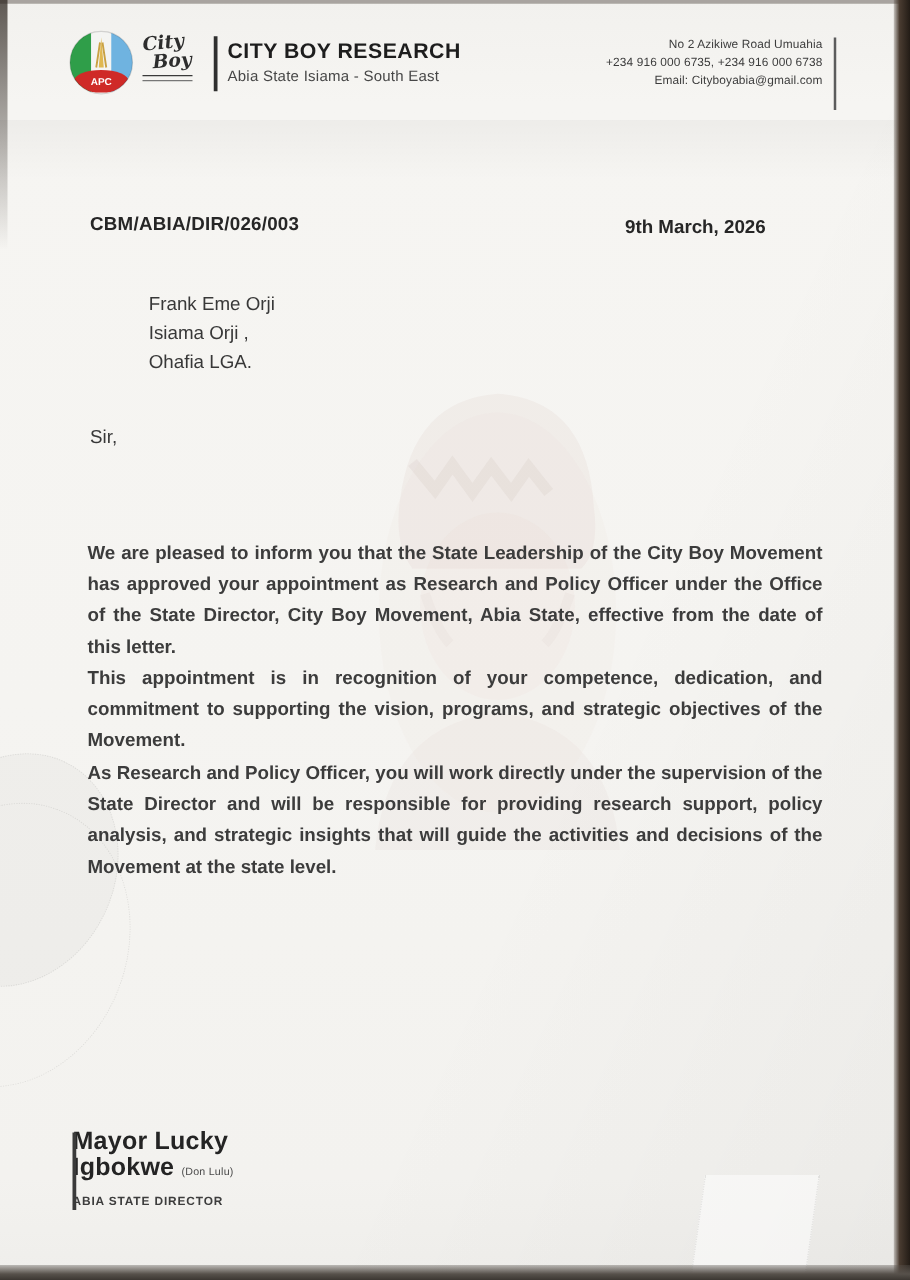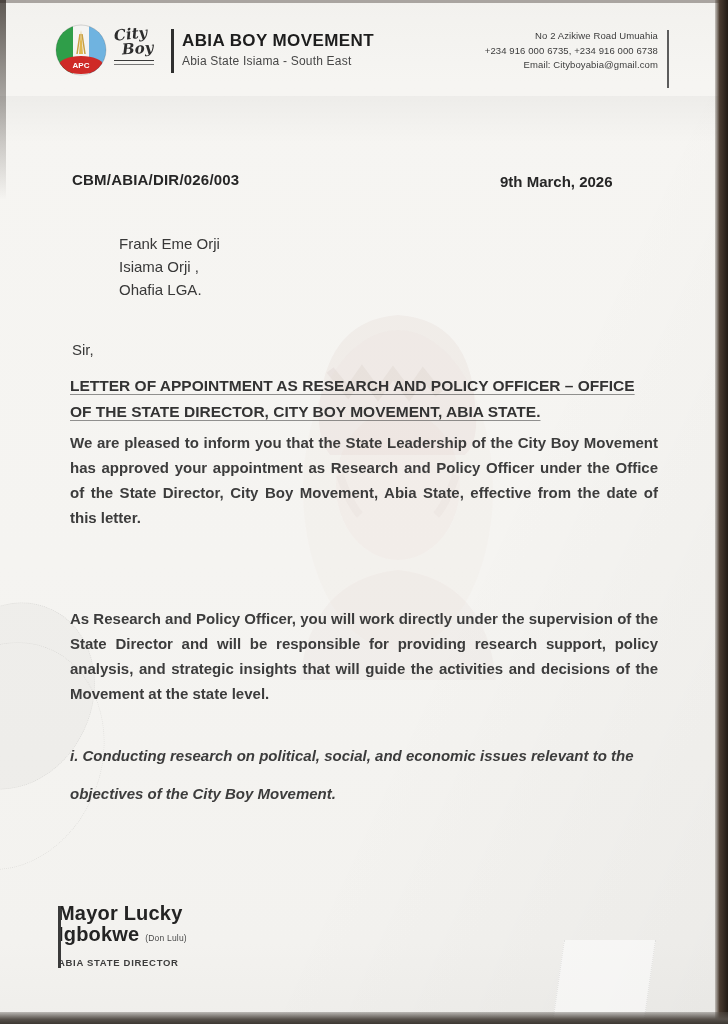--- a/index.html
+++ b/index.html
@@ -108,21 +108,21 @@
 
   <div class="script-logo">
     <span class="l1">City</span>
     <span class="l2">Boy</span>
     <span class="tiny"></span>
   </div>
 
   <div class="hdr-divider"></div>
 
   <div class="org-block">
-    <div class="org-name">ABIA BOY MOVEMENT</div>
+    <div class="org-name">CITY BOY RESEARCH</div>
     <div class="org-sub">Abia State Isiama - South East</div>
   </div>
 
   <div class="contact">
     <div>No 2 Azikiwe Road Umuahia</div>
     <div>+234 916 000 6735, +234 916 000 6738</div>
     <div>Email: Cityboyabia@gmail.com</div>
   </div>
   <div class="contact-divider"></div>
 
@@ -130,26 +130,25 @@
   <div class="date">9th March, 2026</div>
 
   <div class="recipient">
     <div>Frank Eme Orji</div>
     <div>Isiama Orji ,</div>
     <div>Ohafia LGA.</div>
   </div>
 
   <div class="salutation">Sir,</div>
 
-  <div class="subject">LETTER OF APPOINTMENT AS RESEARCH AND POLICY OFFICER – OFFICE OF THE STATE DIRECTOR, CITY BOY MOVEMENT, ABIA STATE.</div>
 
   <div class="para p1">We are pleased to inform you that the State Leadership of the City Boy Movement has approved your appointment as Research and Policy Officer under the Office of the State Director, City Boy Movement, Abia State, effective from the date of this letter.</div>
+  <div class="para p2">This appointment is in recognition of your competence, dedication, and commitment to supporting the vision, programs, and strategic objectives of the Movement.</div>
   <div class="para p3">As Research and Policy Officer, you will work directly under the supervision of the State Director and will be responsible for providing research support, policy analysis, and strategic insights that will guide the activities and decisions of the Movement at the state level.</div>
 
-  <div class="para role-i">i. Conducting research on political, social, and economic issues relevant to the objectives of the City Boy Movement.</div>
 
   <div class="sig">
     <div class="sig-bar"></div>
     <div class="sig-text">
       <div class="sig-name">Mayor Lucky</div>
       <div class="sig-name"><span>Igbokwe</span> <span class="sig-alias">(Don Lulu)</span></div>
       <div class="sig-title">ABIA STATE DIRECTOR</div>
     </div>
   </div>
 

